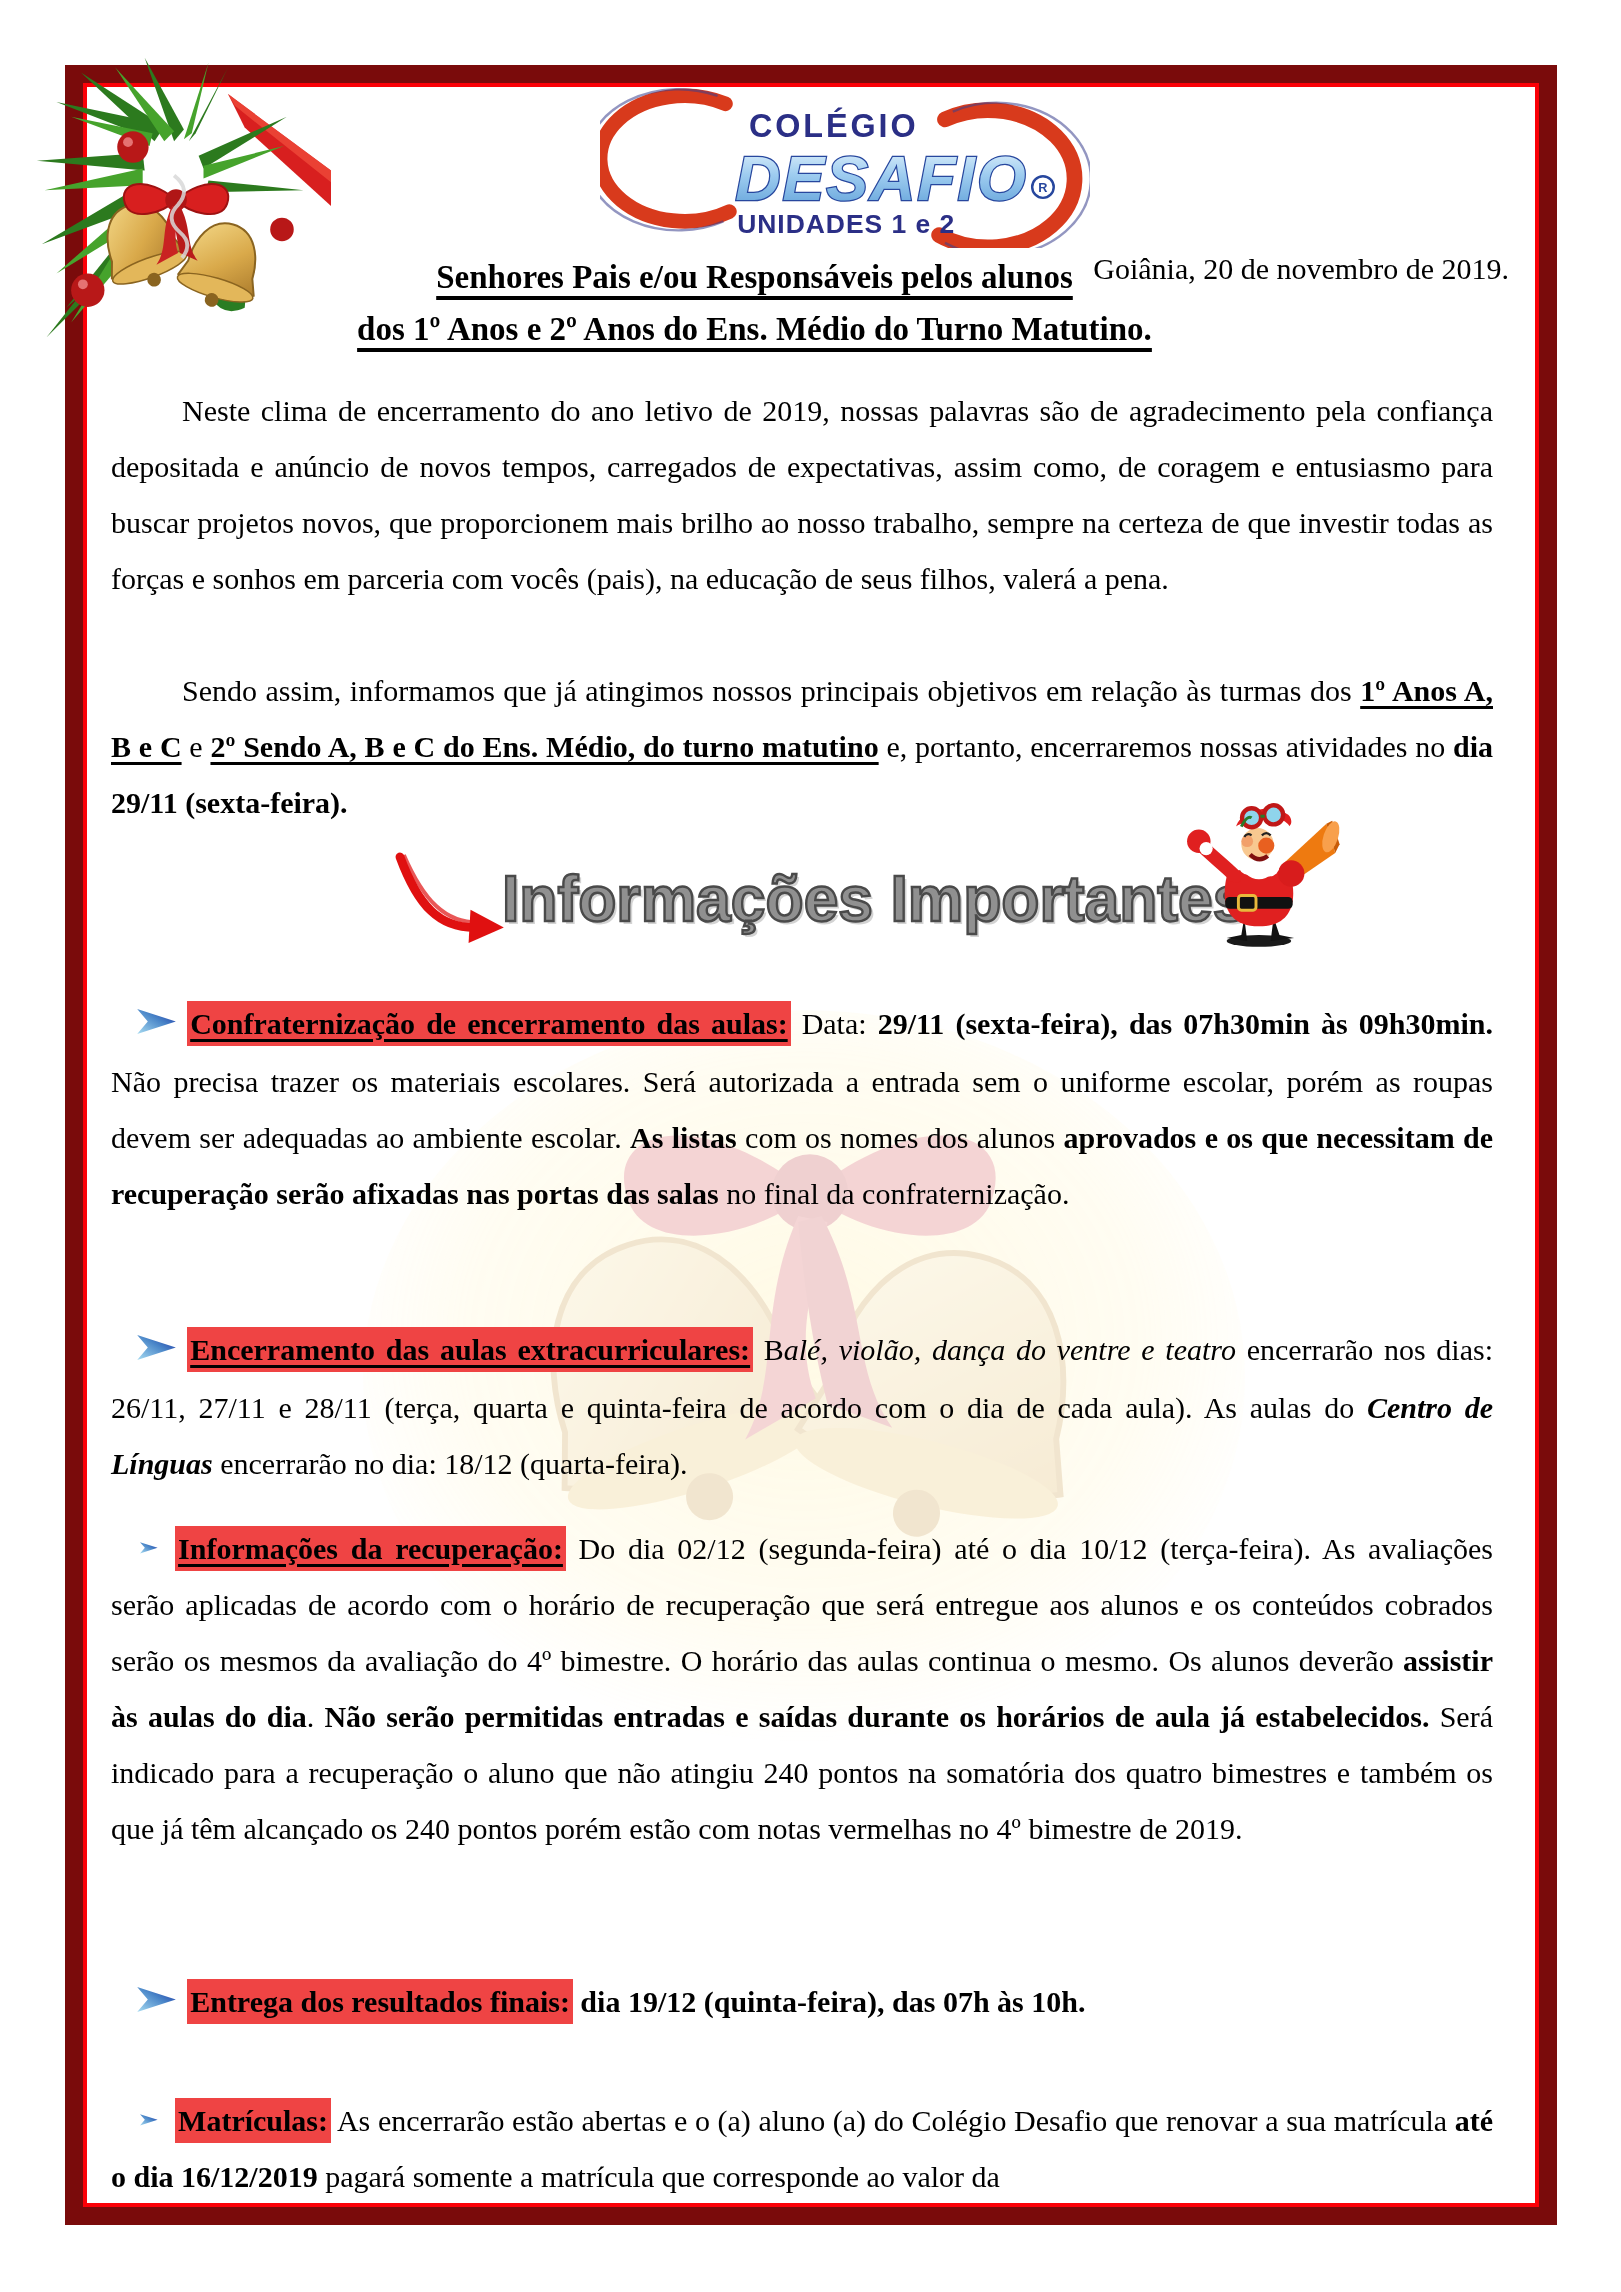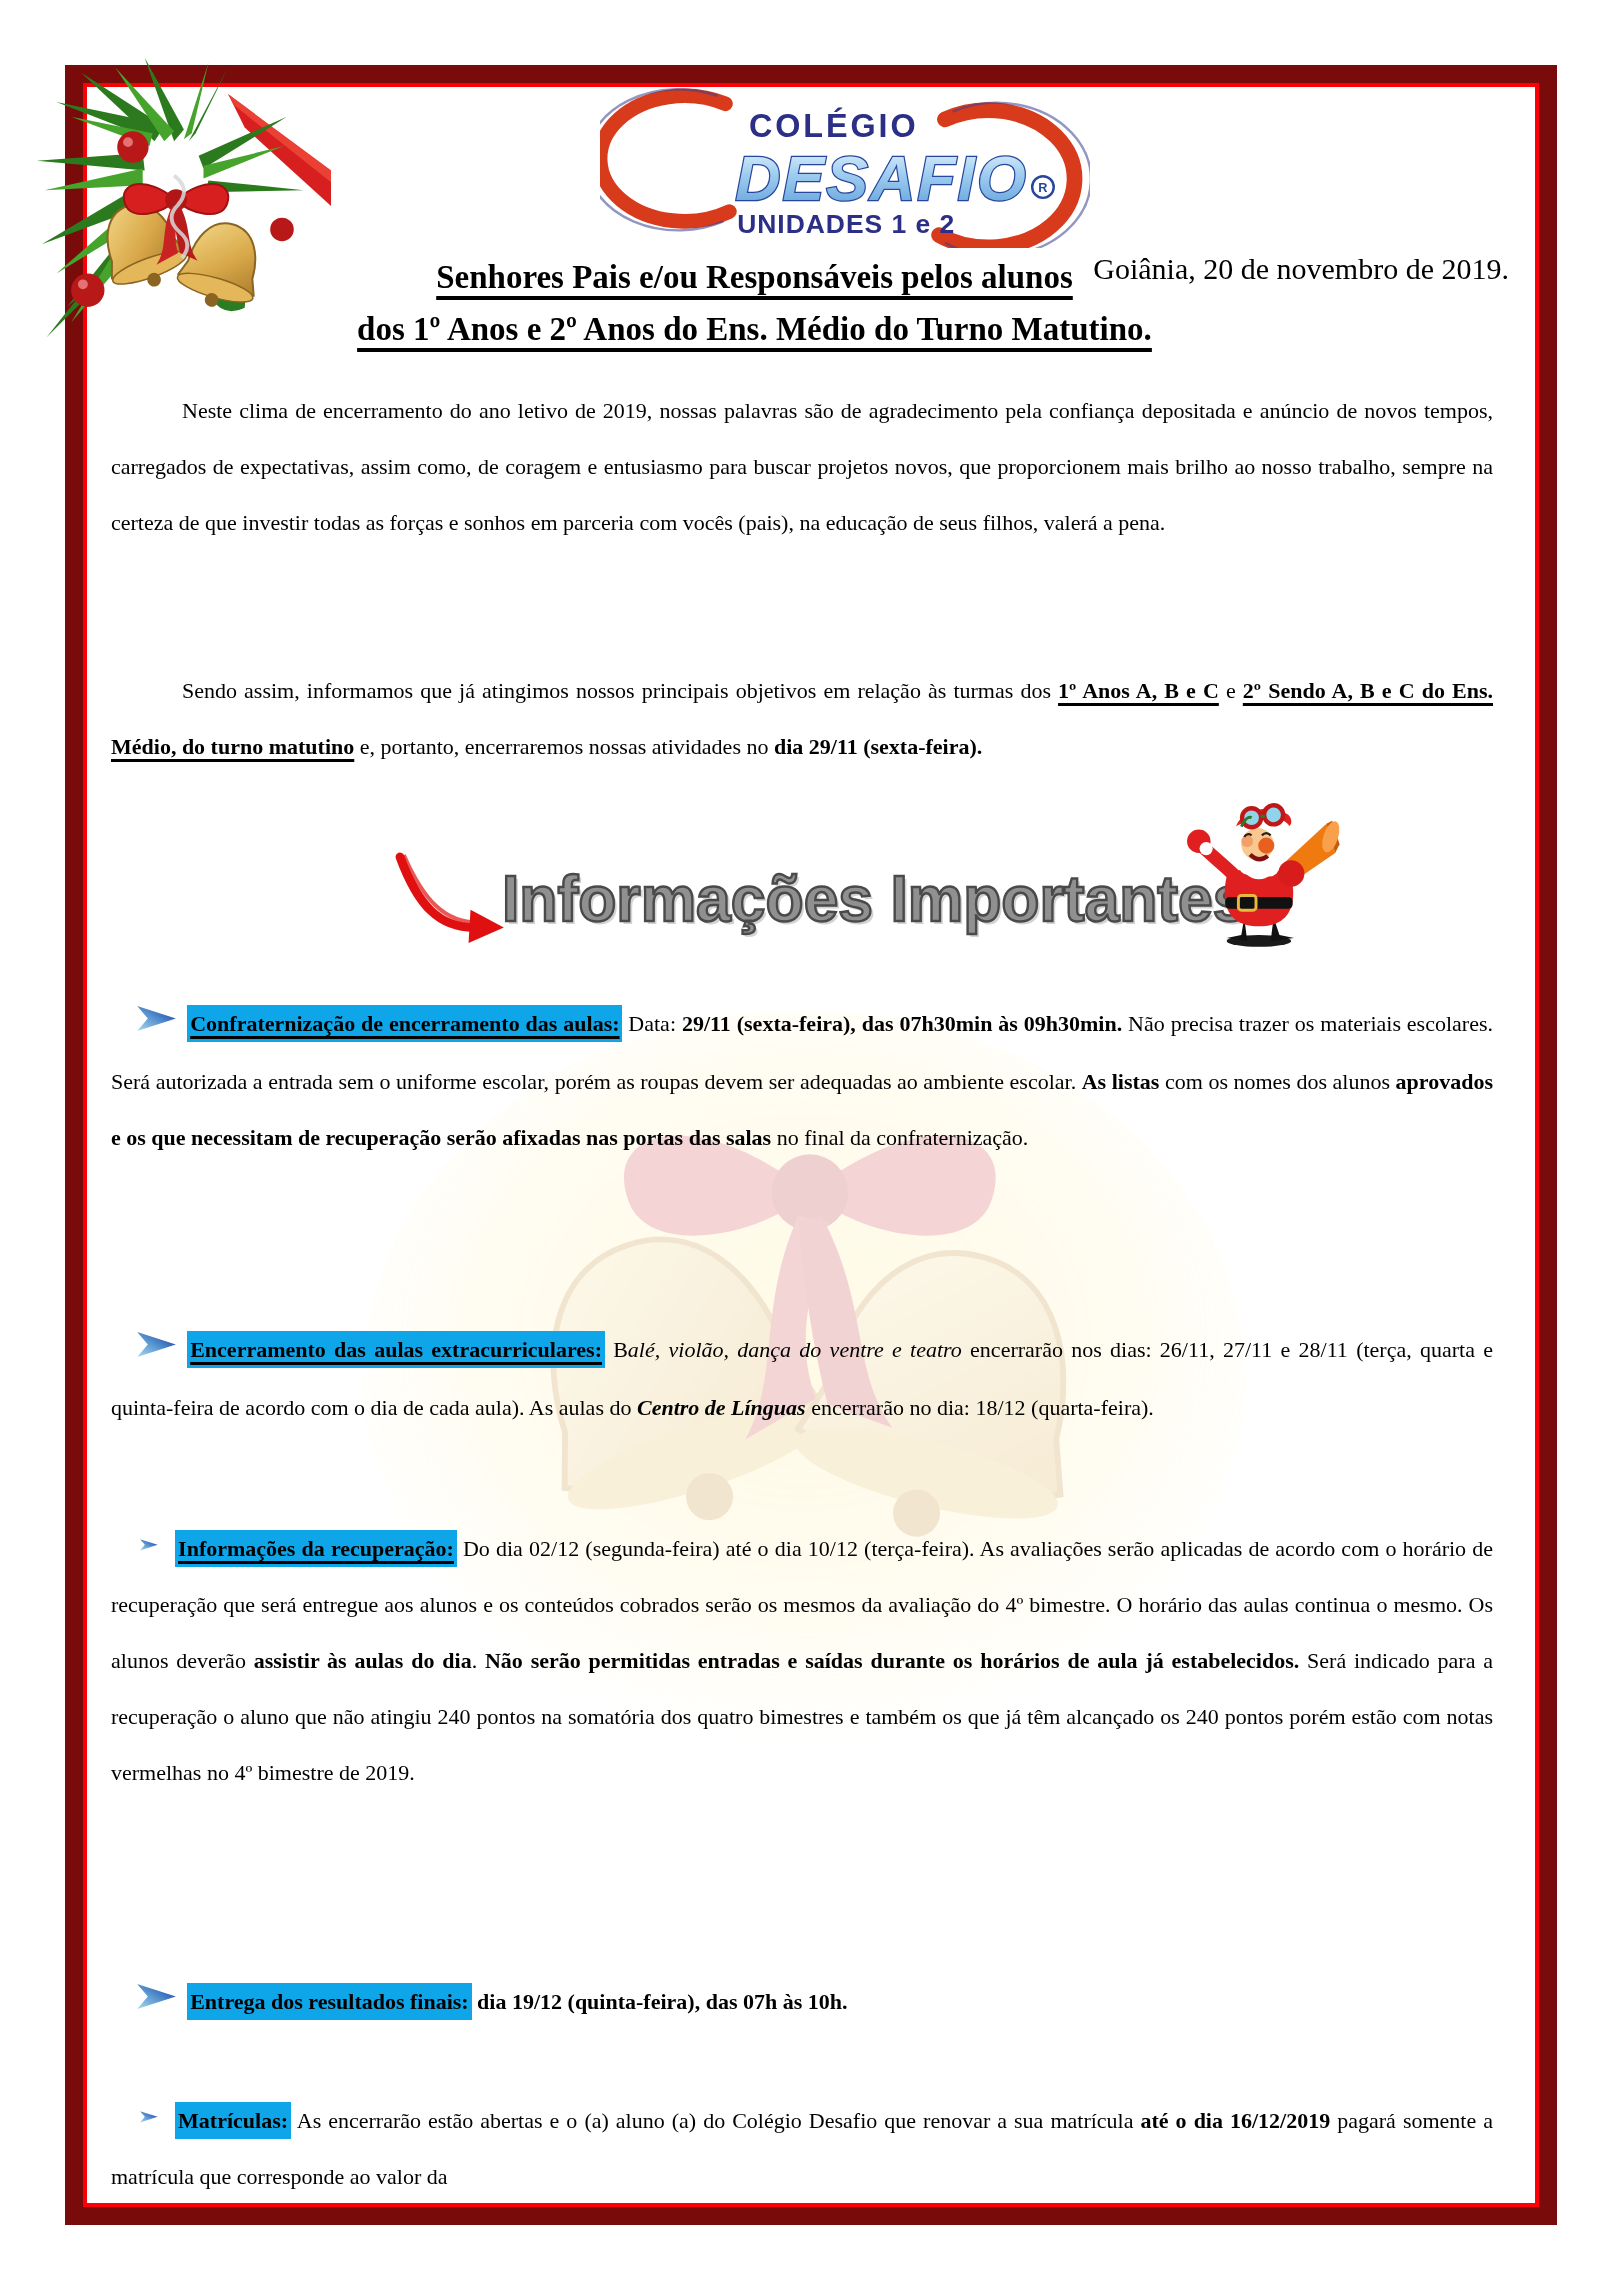--- a/index.html
+++ b/index.html
@@ -3,37 +3,37 @@
 <meta charset="utf-8">
 <style>
   html,body{margin:0;padding:0;background:#ffffff;}
   .page{position:relative;width:1621px;height:2293px;background:#ffffff;
         font-family:"Liberation Serif",serif;color:#000;overflow:hidden;}
   
   .frame{position:absolute;left:65px;top:65px;width:1492px;height:2160px;
          border:18.6px solid #7a0b0b;box-sizing:border-box;z-index:1;}
   .frame-inner{position:absolute;inset:0;border:4.9px solid #fb0007;}
   
-  .para{position:absolute;left:111px;width:1382px;font-size:22px;line-height:56px;
+  .para{position:absolute;left:111px;width:1382px;font-size:30px;line-height:56px;
         text-align:justify;z-index:2;}
   .indent{text-indent:71px;}
   .date{position:absolute;top:206px;right:112px;font-size:30px;z-index:2;margin-top:46px;}
   .title{position:absolute;left:88px;top:251px;width:1333px;text-align:center;
          font-size:33px;line-height:52px;font-weight:bold;z-index:2;}
   .title .tline{text-decoration:underline;text-decoration-thickness:3.9px;text-underline-offset:7.8px;}
   .banner-text{position:absolute;left:502px;top:861px;z-index:2;
          font-family:"Liberation Sans",sans-serif;font-size:65px;font-weight:bold;
          color:#909090;-webkit-text-stroke:2.5px #4a4a4a;
          transform:scaleX(.96);transform-origin:left;
          text-shadow:2.9px 2.9px 0 rgba(130,130,130,.35);}
   
   .b{font-weight:bold;}
   .i{font-style:italic;}
   .u{text-decoration:underline;text-decoration-thickness:2.9px;text-underline-offset:4.9px;}
-  .hl{background:#0ea5e9;padding:5.9px 2.9px;}
+  .hl{background:#ef4444;padding:5.9px 2.9px;}
   
   .bullet-big{display:inline-block;margin-left:25.5px;margin-right:11.8px;vertical-align:-2px;}
   .bullet-sm{display:inline-block;margin-left:29px;margin-right:17.6px;vertical-align:3.9px;}
   
   .deco{position:absolute;z-index:2;}
   .wm{position:absolute;left:363px;top:1010px;z-index:0;opacity:.22;}
 </style>
 </head>
 <body>
 

